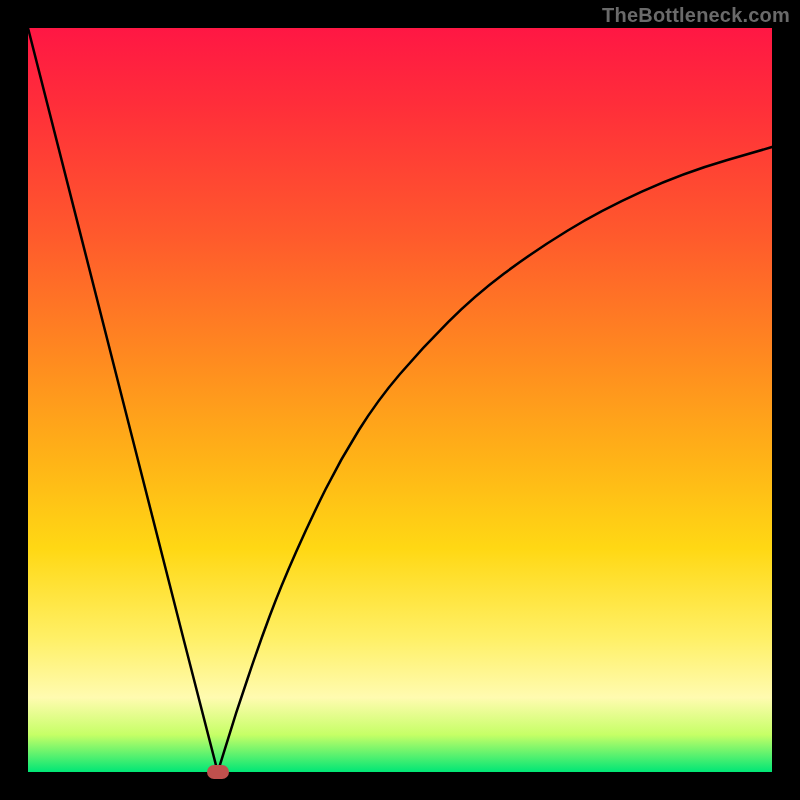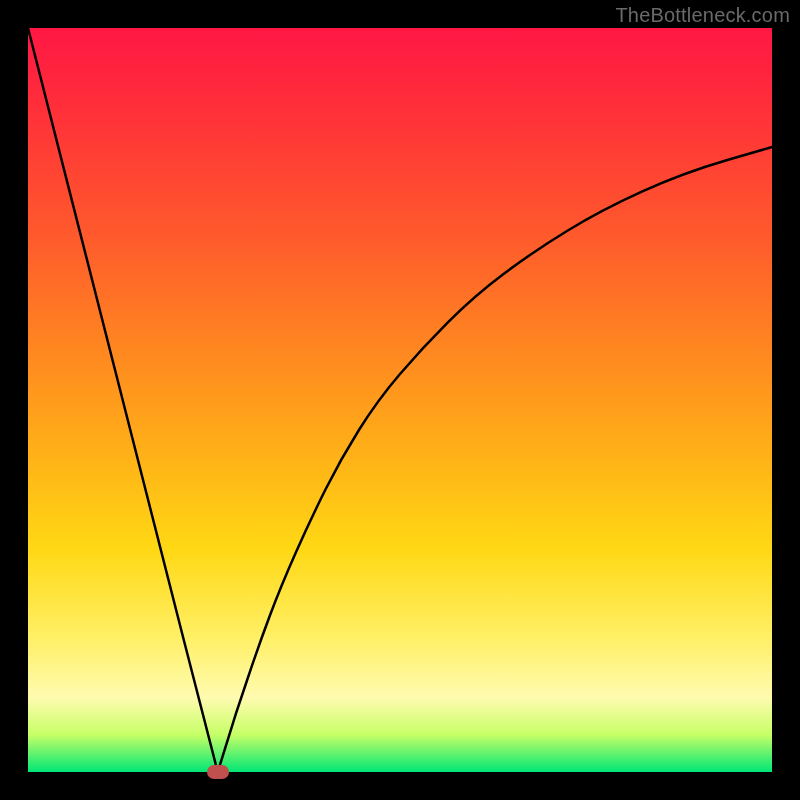--- a/index.html
+++ b/index.html
@@ -39,21 +39,21 @@
     );
   }
   .watermark {
     position: absolute;
     top: 4px;
     right: 10px;
     color: #6a6a6a;
     font-size: 20px;
     letter-spacing: 0.2px;
     user-select: none;
-    font-weight: 400;
+    font-weight: 700;
   }
   svg.curve {
     position: absolute;
     left: 0;
     top: 0;
     width: 744px;
     height: 744px;
     overflow: visible;
   }
   .marker {

